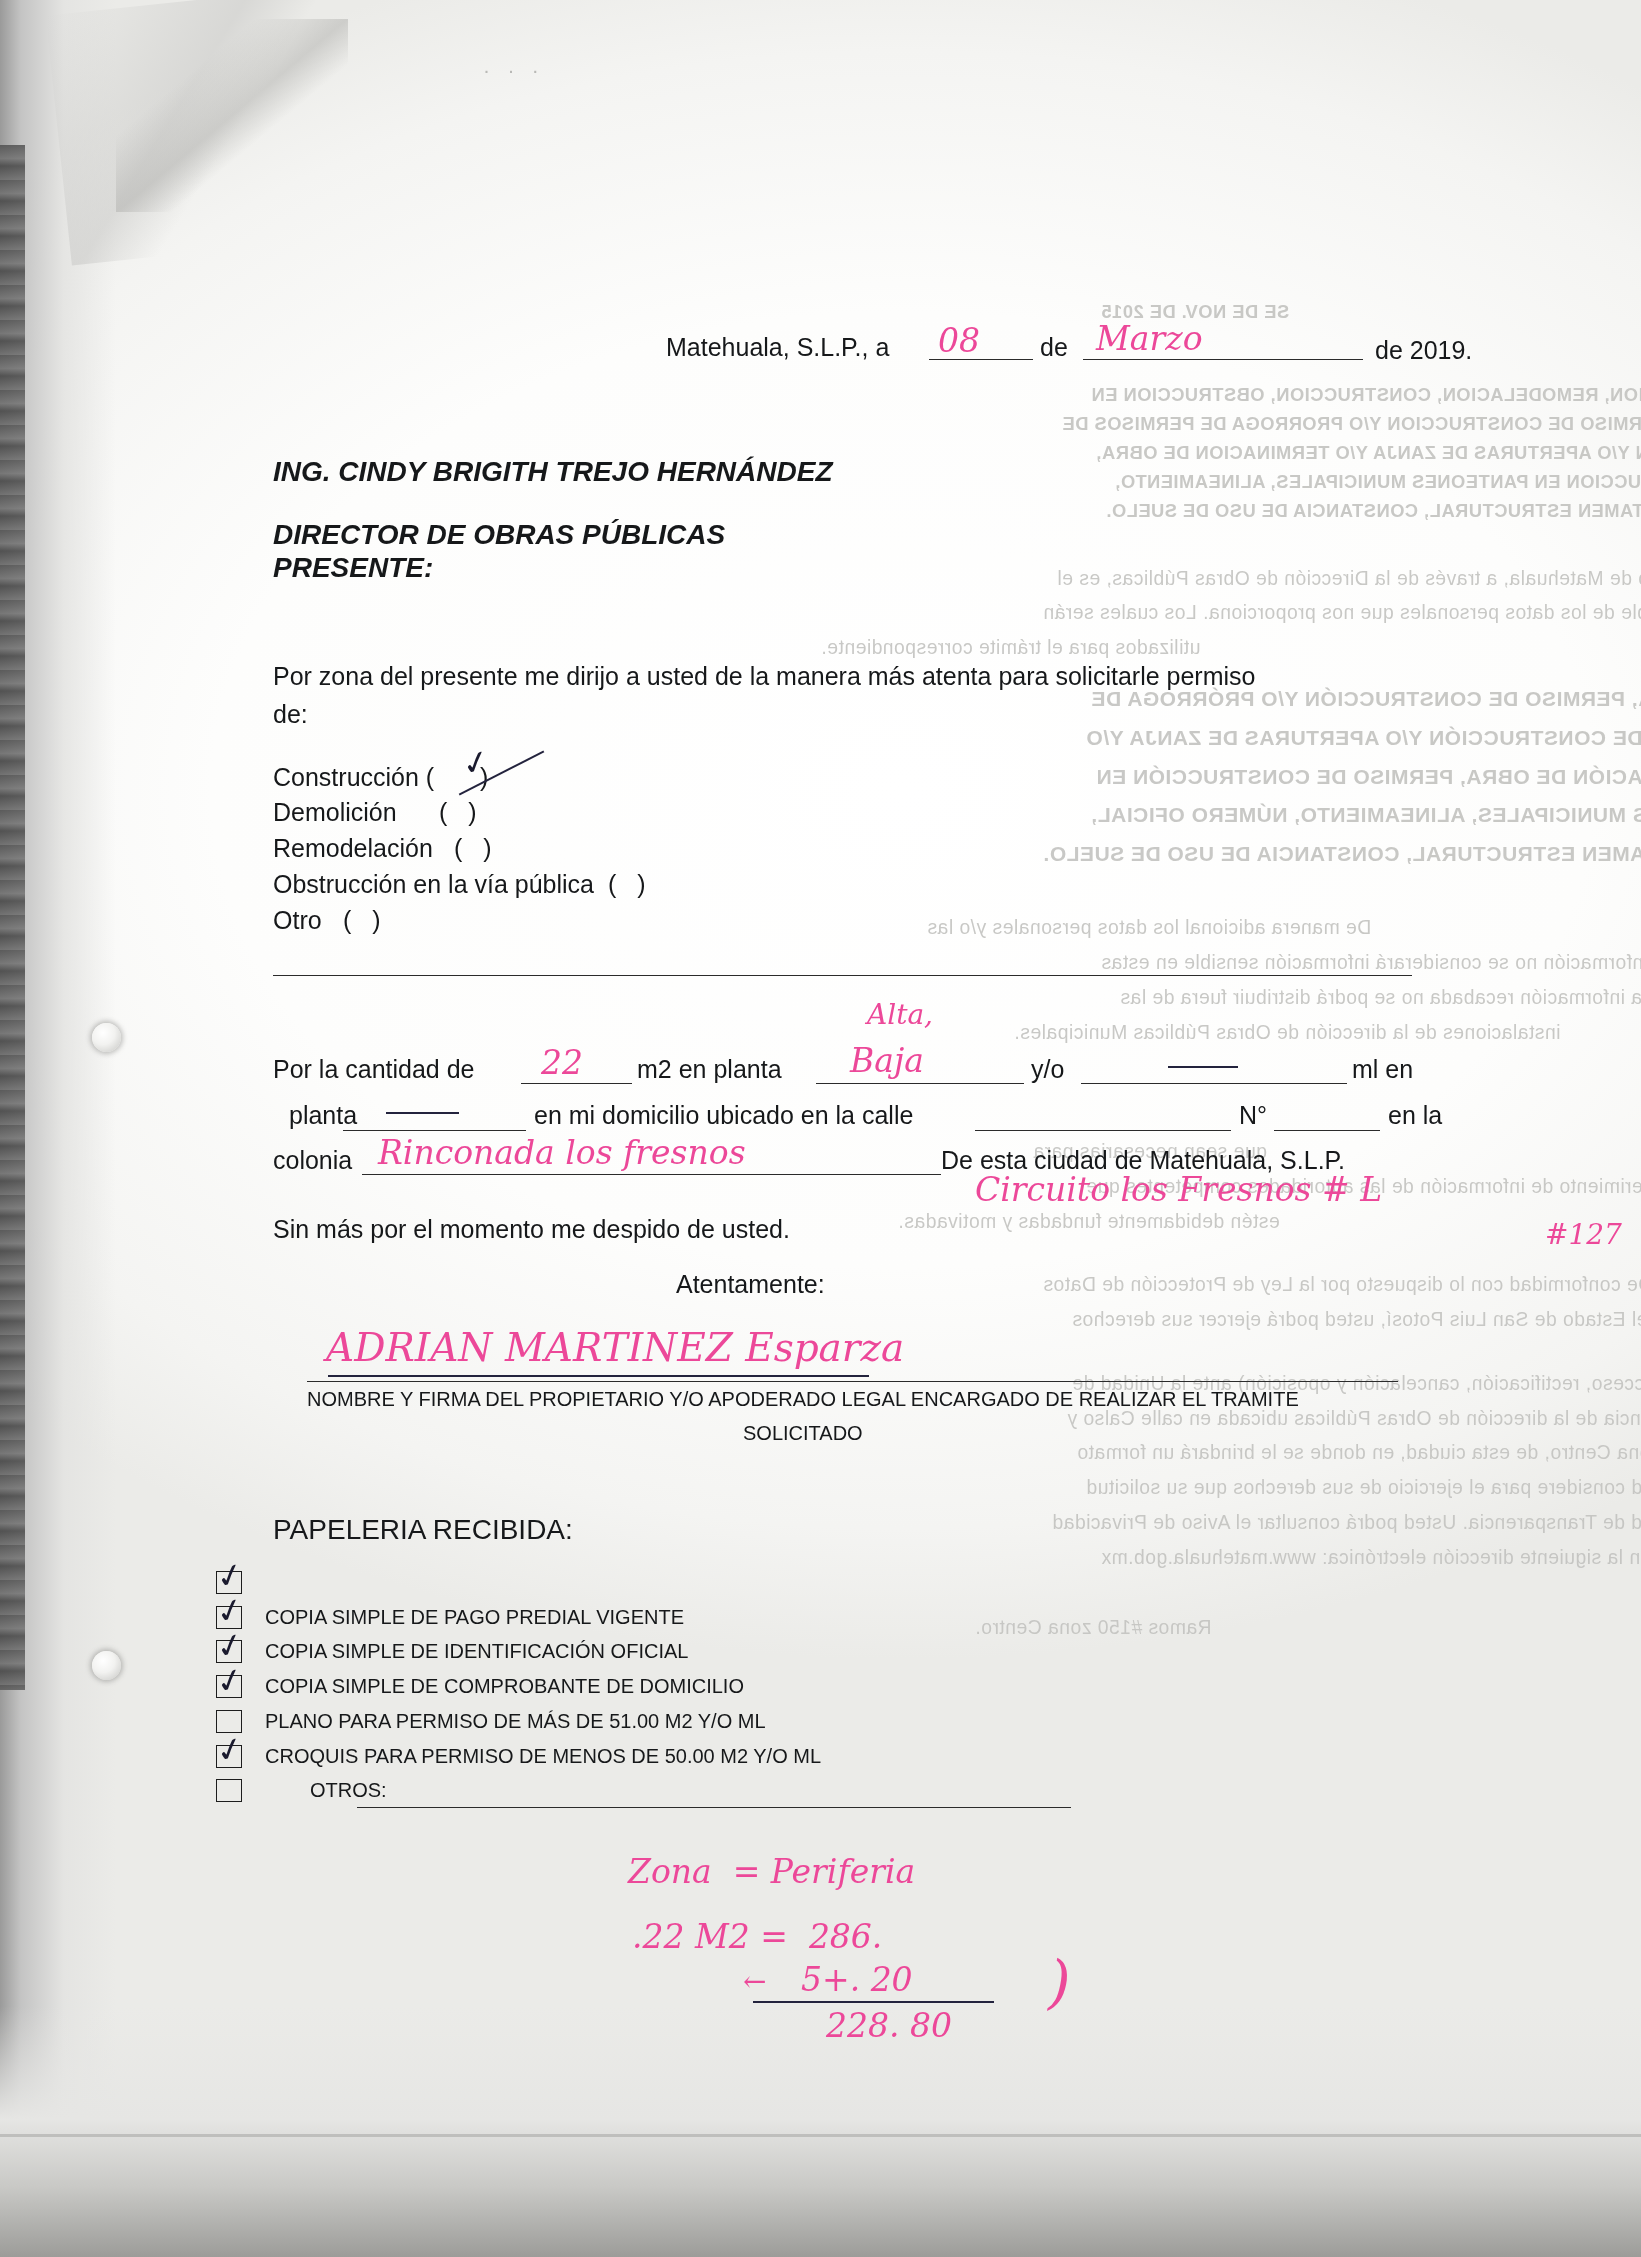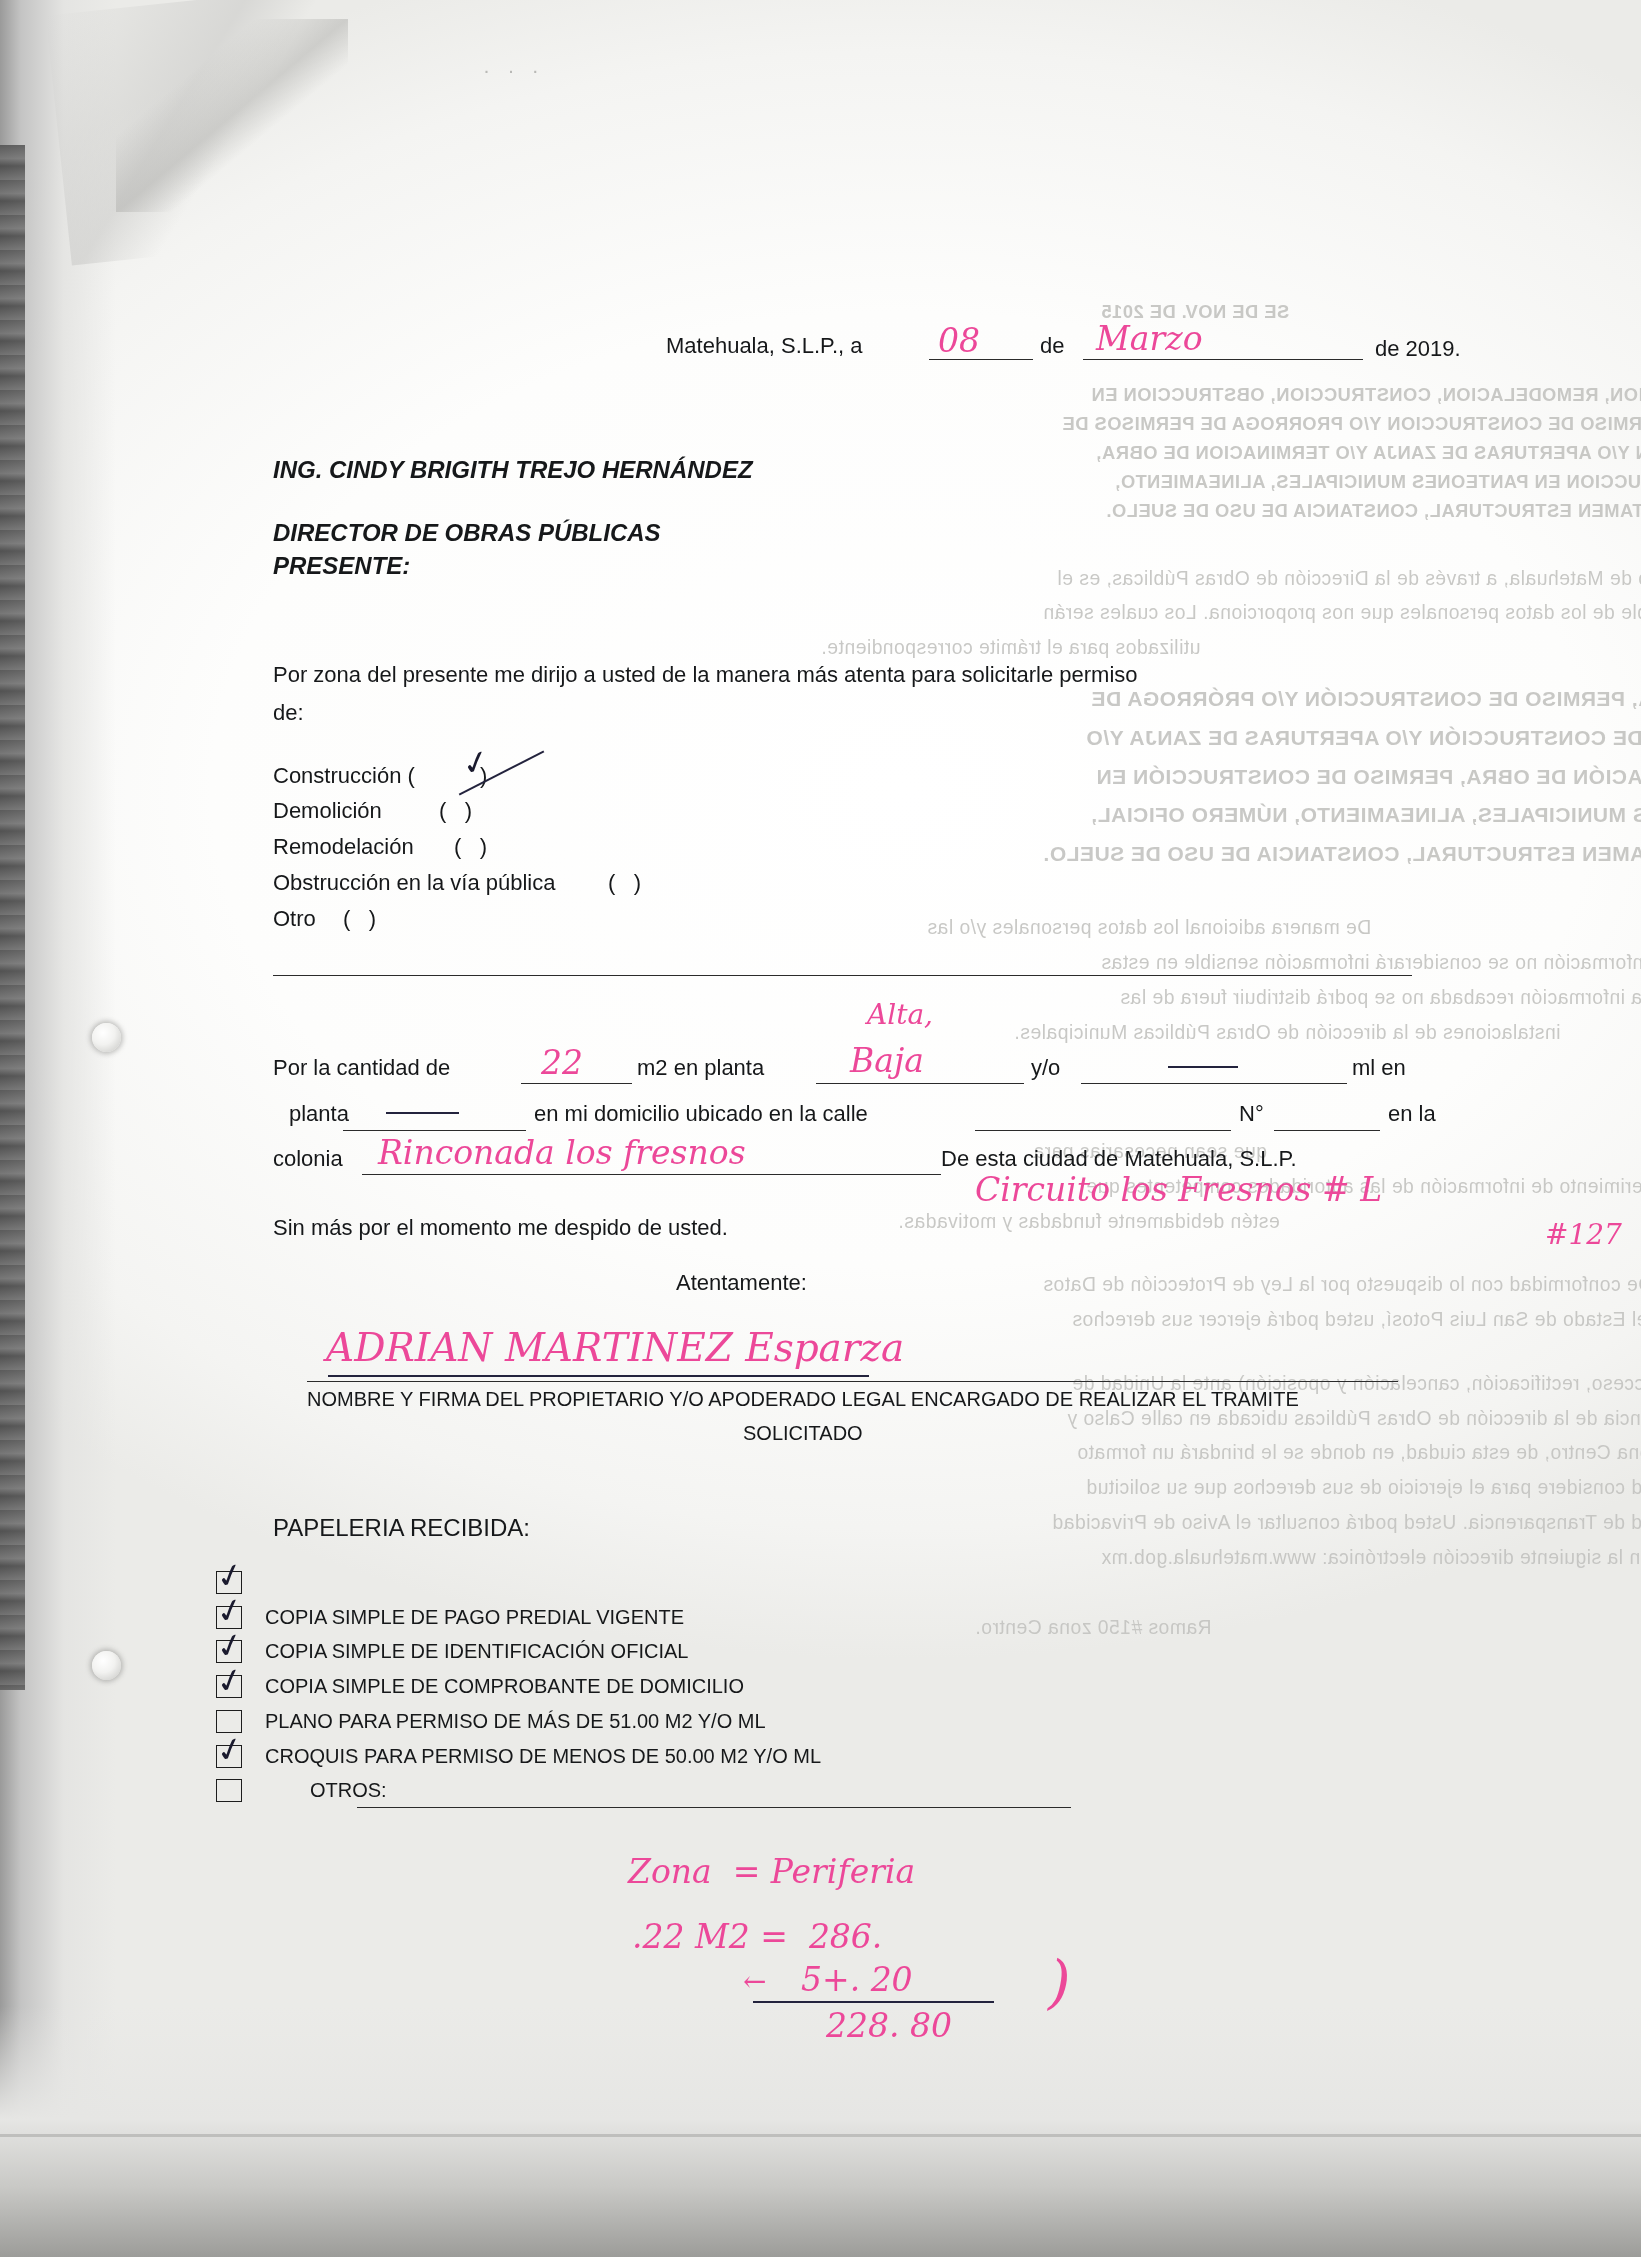--- a/index.html
+++ b/index.html
@@ -101,22 +101,22 @@
     color: #1c1c1c;
   }
   .t {
     position: absolute;
     white-space: pre;
     font-family: "Liberation Sans", sans-serif;
     color: #16181a;
   }
   .ital { font-style: italic; font-weight: bold; }
   .f21 { font-size: 20px; }
-  .f22 { font-size: 24px; }
-  .f23 { font-size: 22px; }
+  .f22 { font-size: 28px; }
+  .f23 { font-size: 25px; }
 
   .rule {
     position: absolute;
     height: 1px;
     background: #2b2b2b;
   }
 
   
   .cbox {
     position: absolute;

